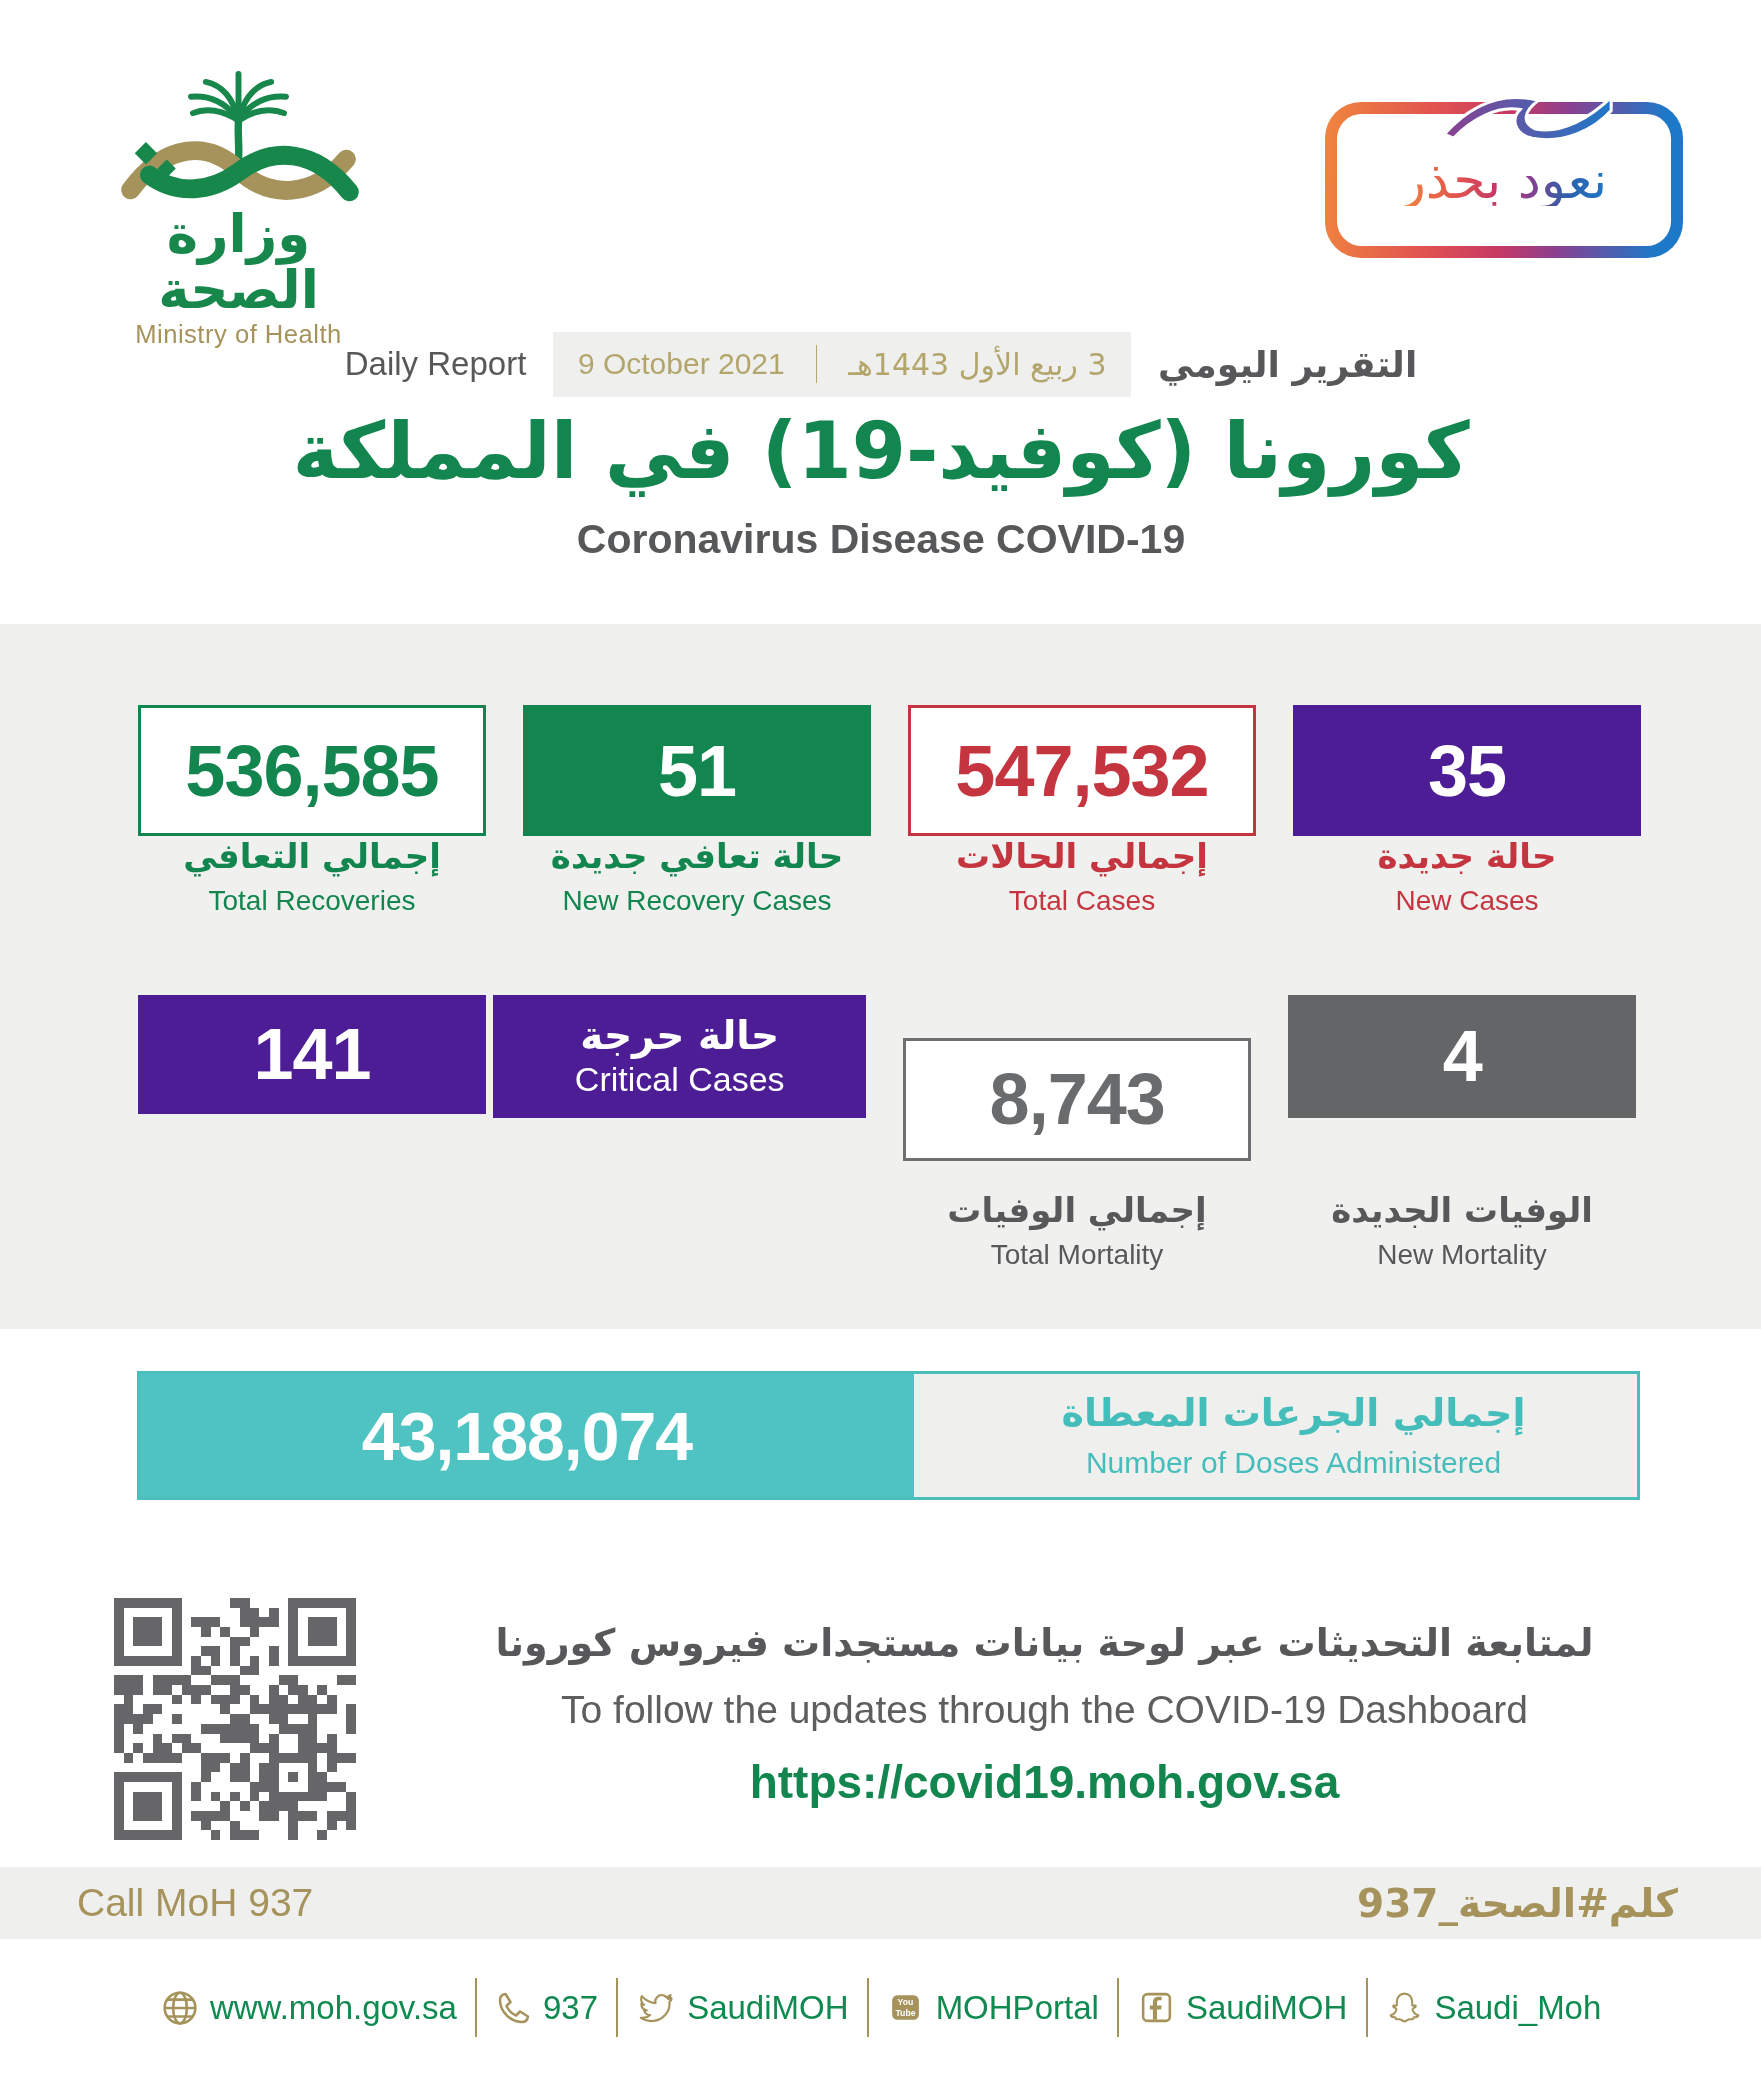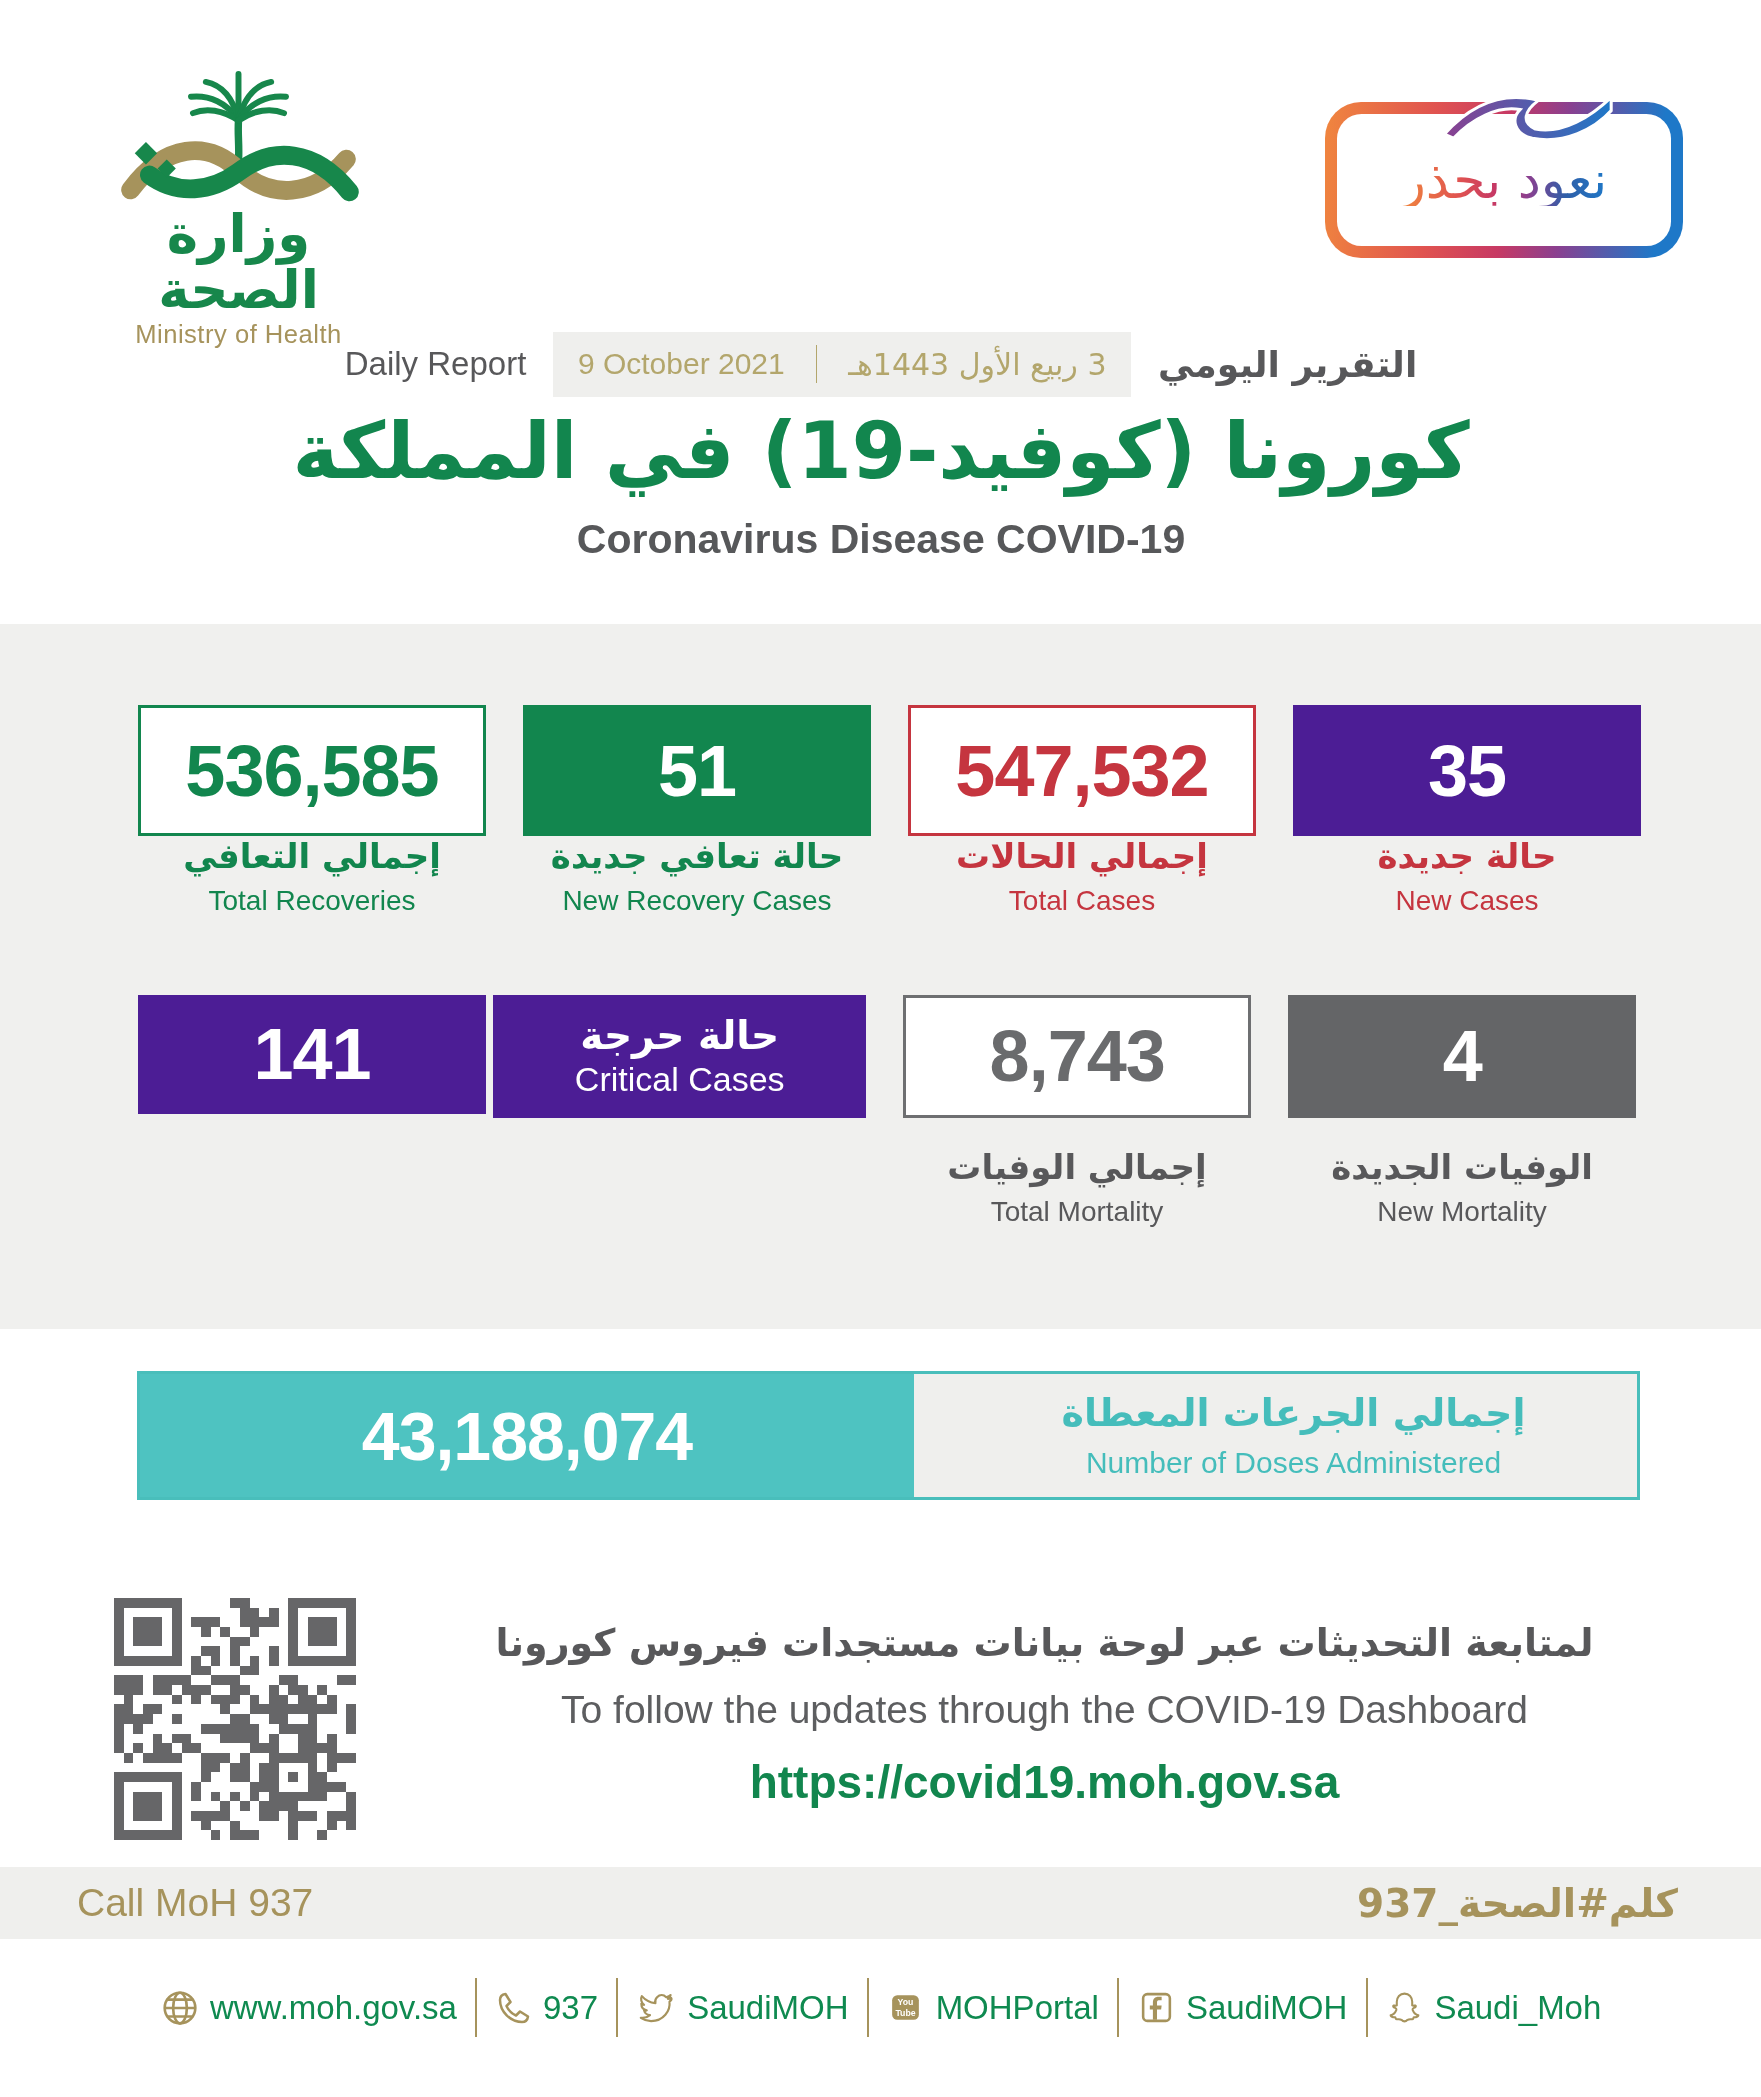--- a/index.html
+++ b/index.html
@@ -43,21 +43,21 @@
   .stats-band{top:624px;left:0;width:100%;height:705px;background:#F0F0EE;}
   .srow{display:flex;margin-left:138px;}
   .row1{margin-top:81px;gap:37px;}
   .scol{width:348px;text-align:center;}
   .box{height:131px;display:flex;flex-direction:column;align-items:center;justify-content:center;box-sizing:border-box;}
   .num{font-weight:bold;font-size:72px;letter-spacing:-1px;line-height:1;}
   .outline-green{background:#fff;border:3.6px solid #12864E;color:#12864E;}
   .fill-green{background:#12864E;color:#fff;}
   .outline-red{background:#fff;border:3.6px solid #C5353F;color:#C5353F;}
   .fill-red{background:#4c1d95;color:#fff;}
-  .outline-gray{background:#fff;border:3.6px solid #6E6F71;color:#6A6B6D;}
+  .outline-gray{background:#fff;border:3.6px solid #6E6F71;color:#6A6B6D;margin-top:43px;}
   .fill-dark{background:#646567;color:#fff;}
   .lbl-ar{font-size:34px;font-weight:bold;line-height:1.2;}
   .lbl-en{margin-top:8.2px;font-size:28px;}
   .green{color:#12864E;} .red{color:#C5353F;} .gray{color:#58585A;}
   .row2{margin-top:78px;}
   .b141{width:348px;height:119px;}
   .bcrit{width:373px;height:123px;margin-left:7.2px;}
   .crit-ar{font-size:39px;font-weight:bold;line-height:1.15;}
   .crit-en{font-size:34px;line-height:1.2;}
   .b8743{width:348px;height:123px;margin-left:37px;}

